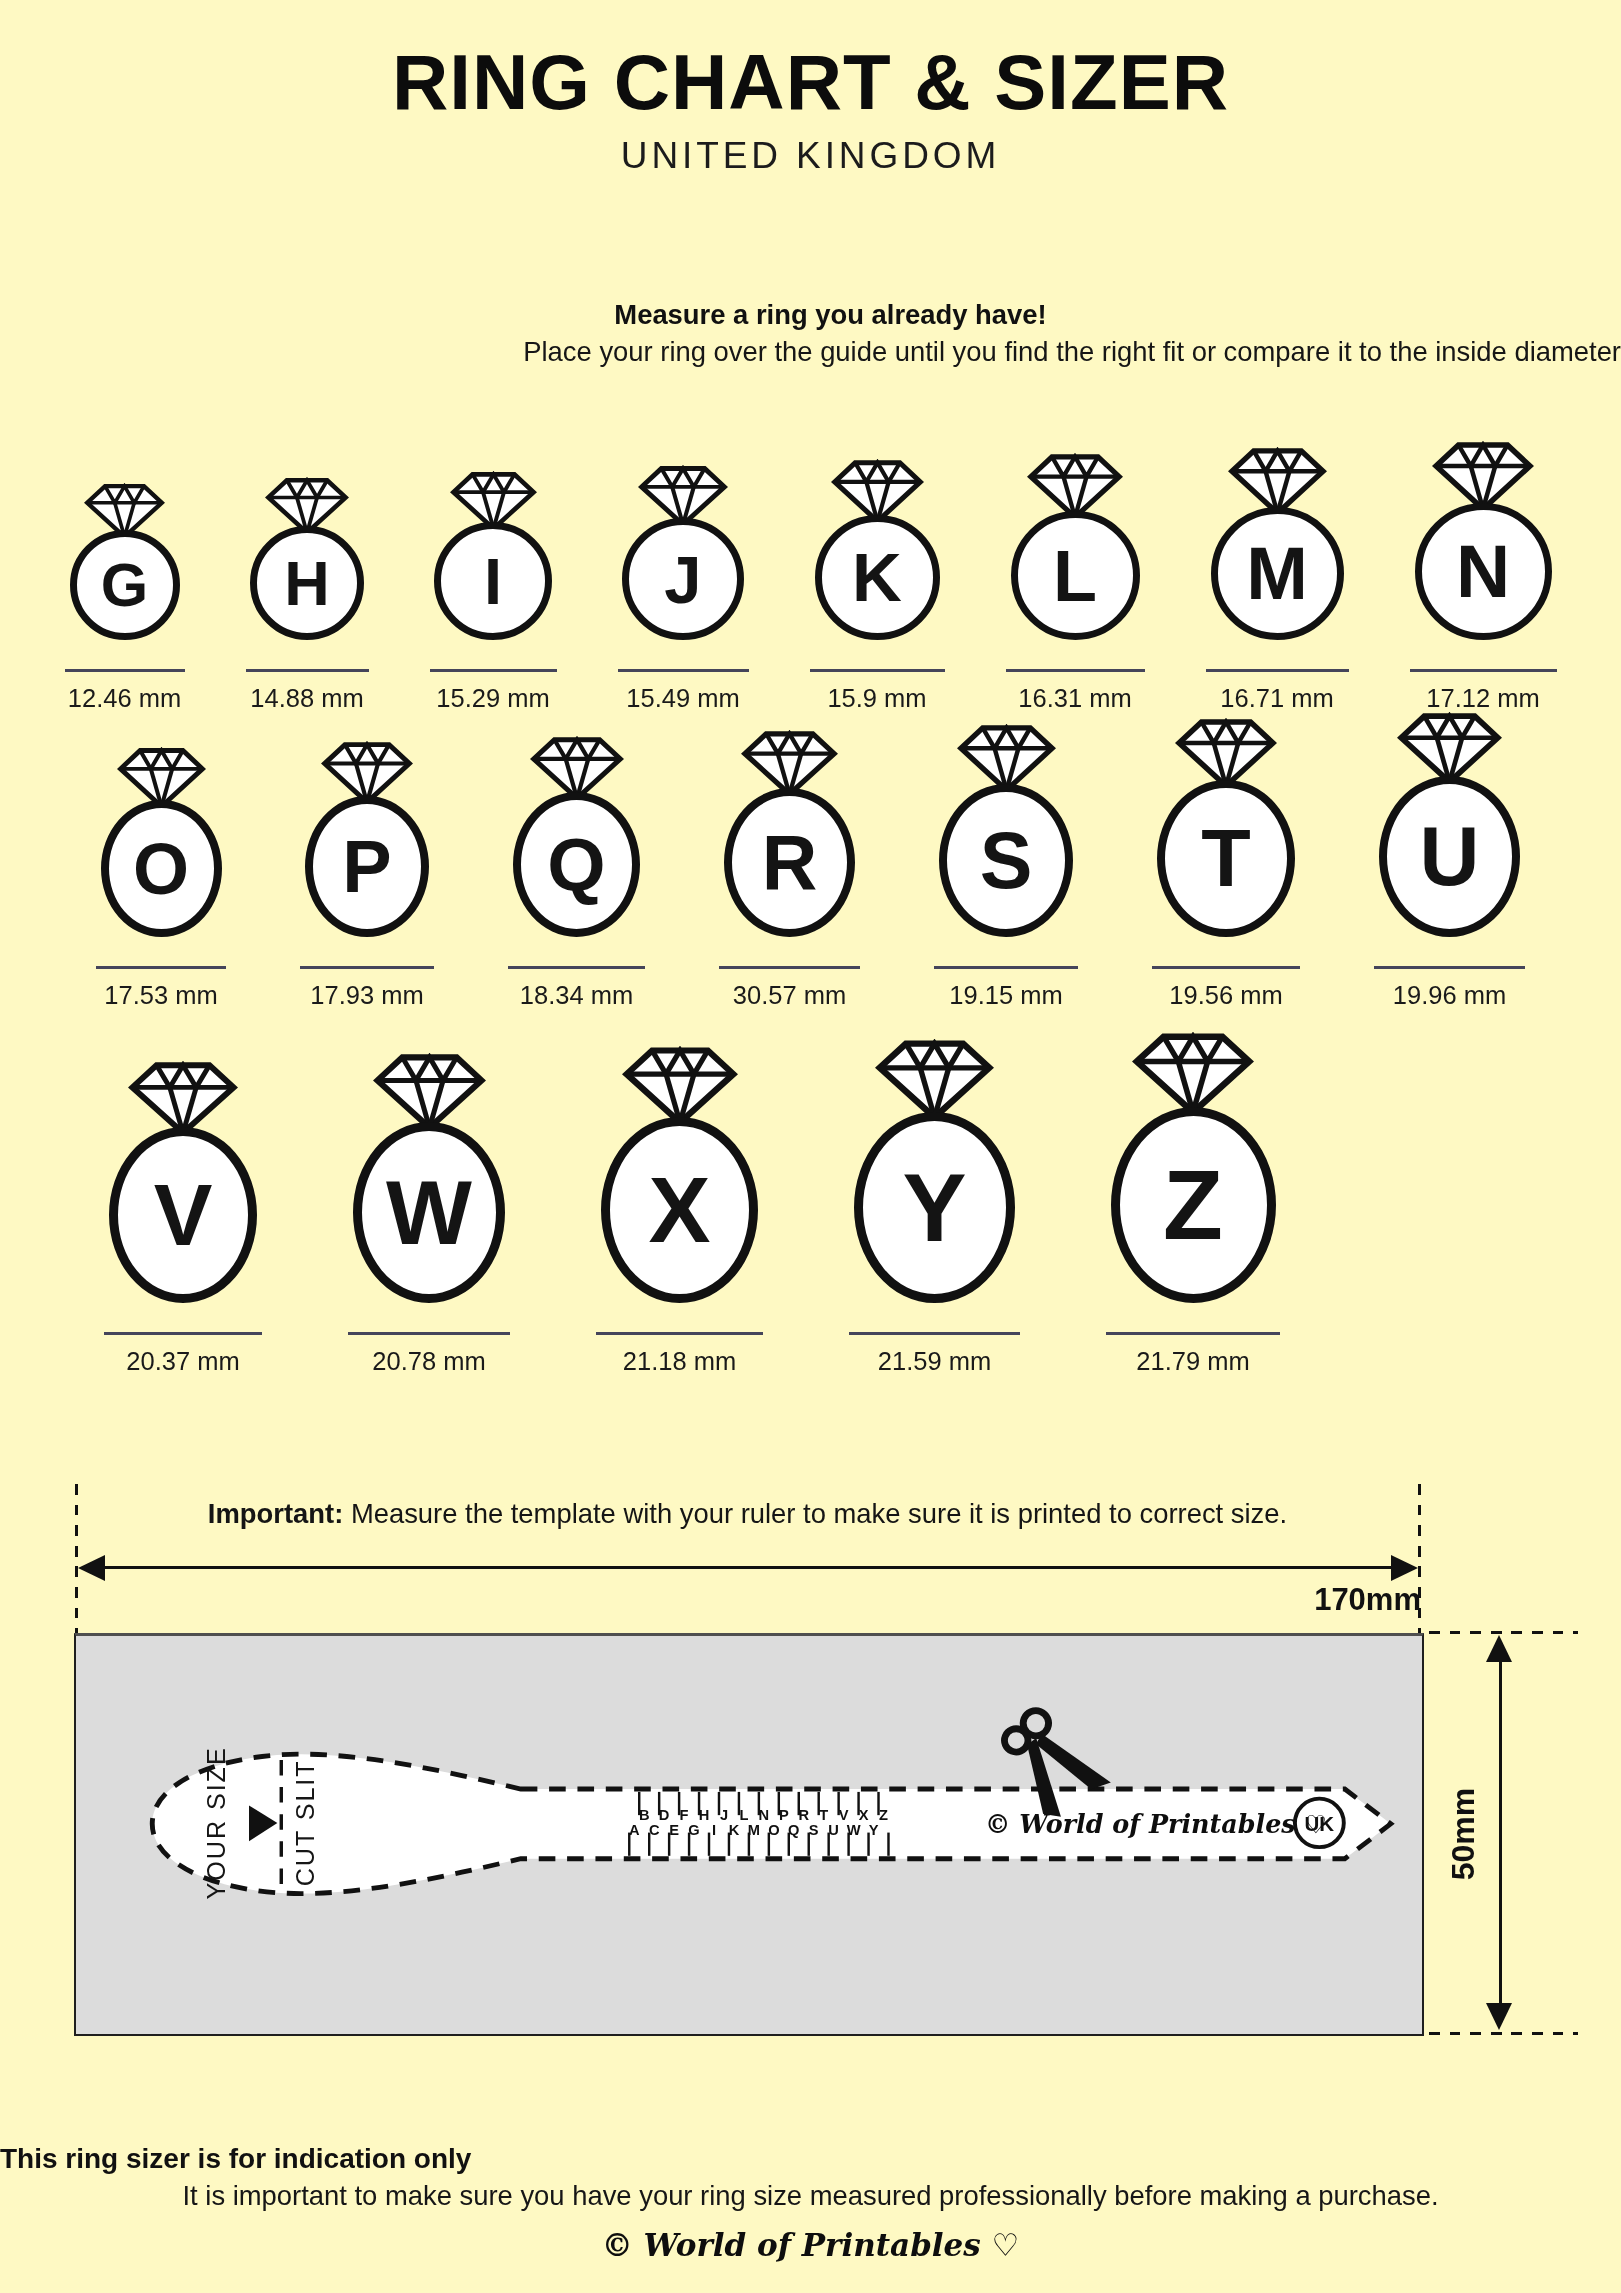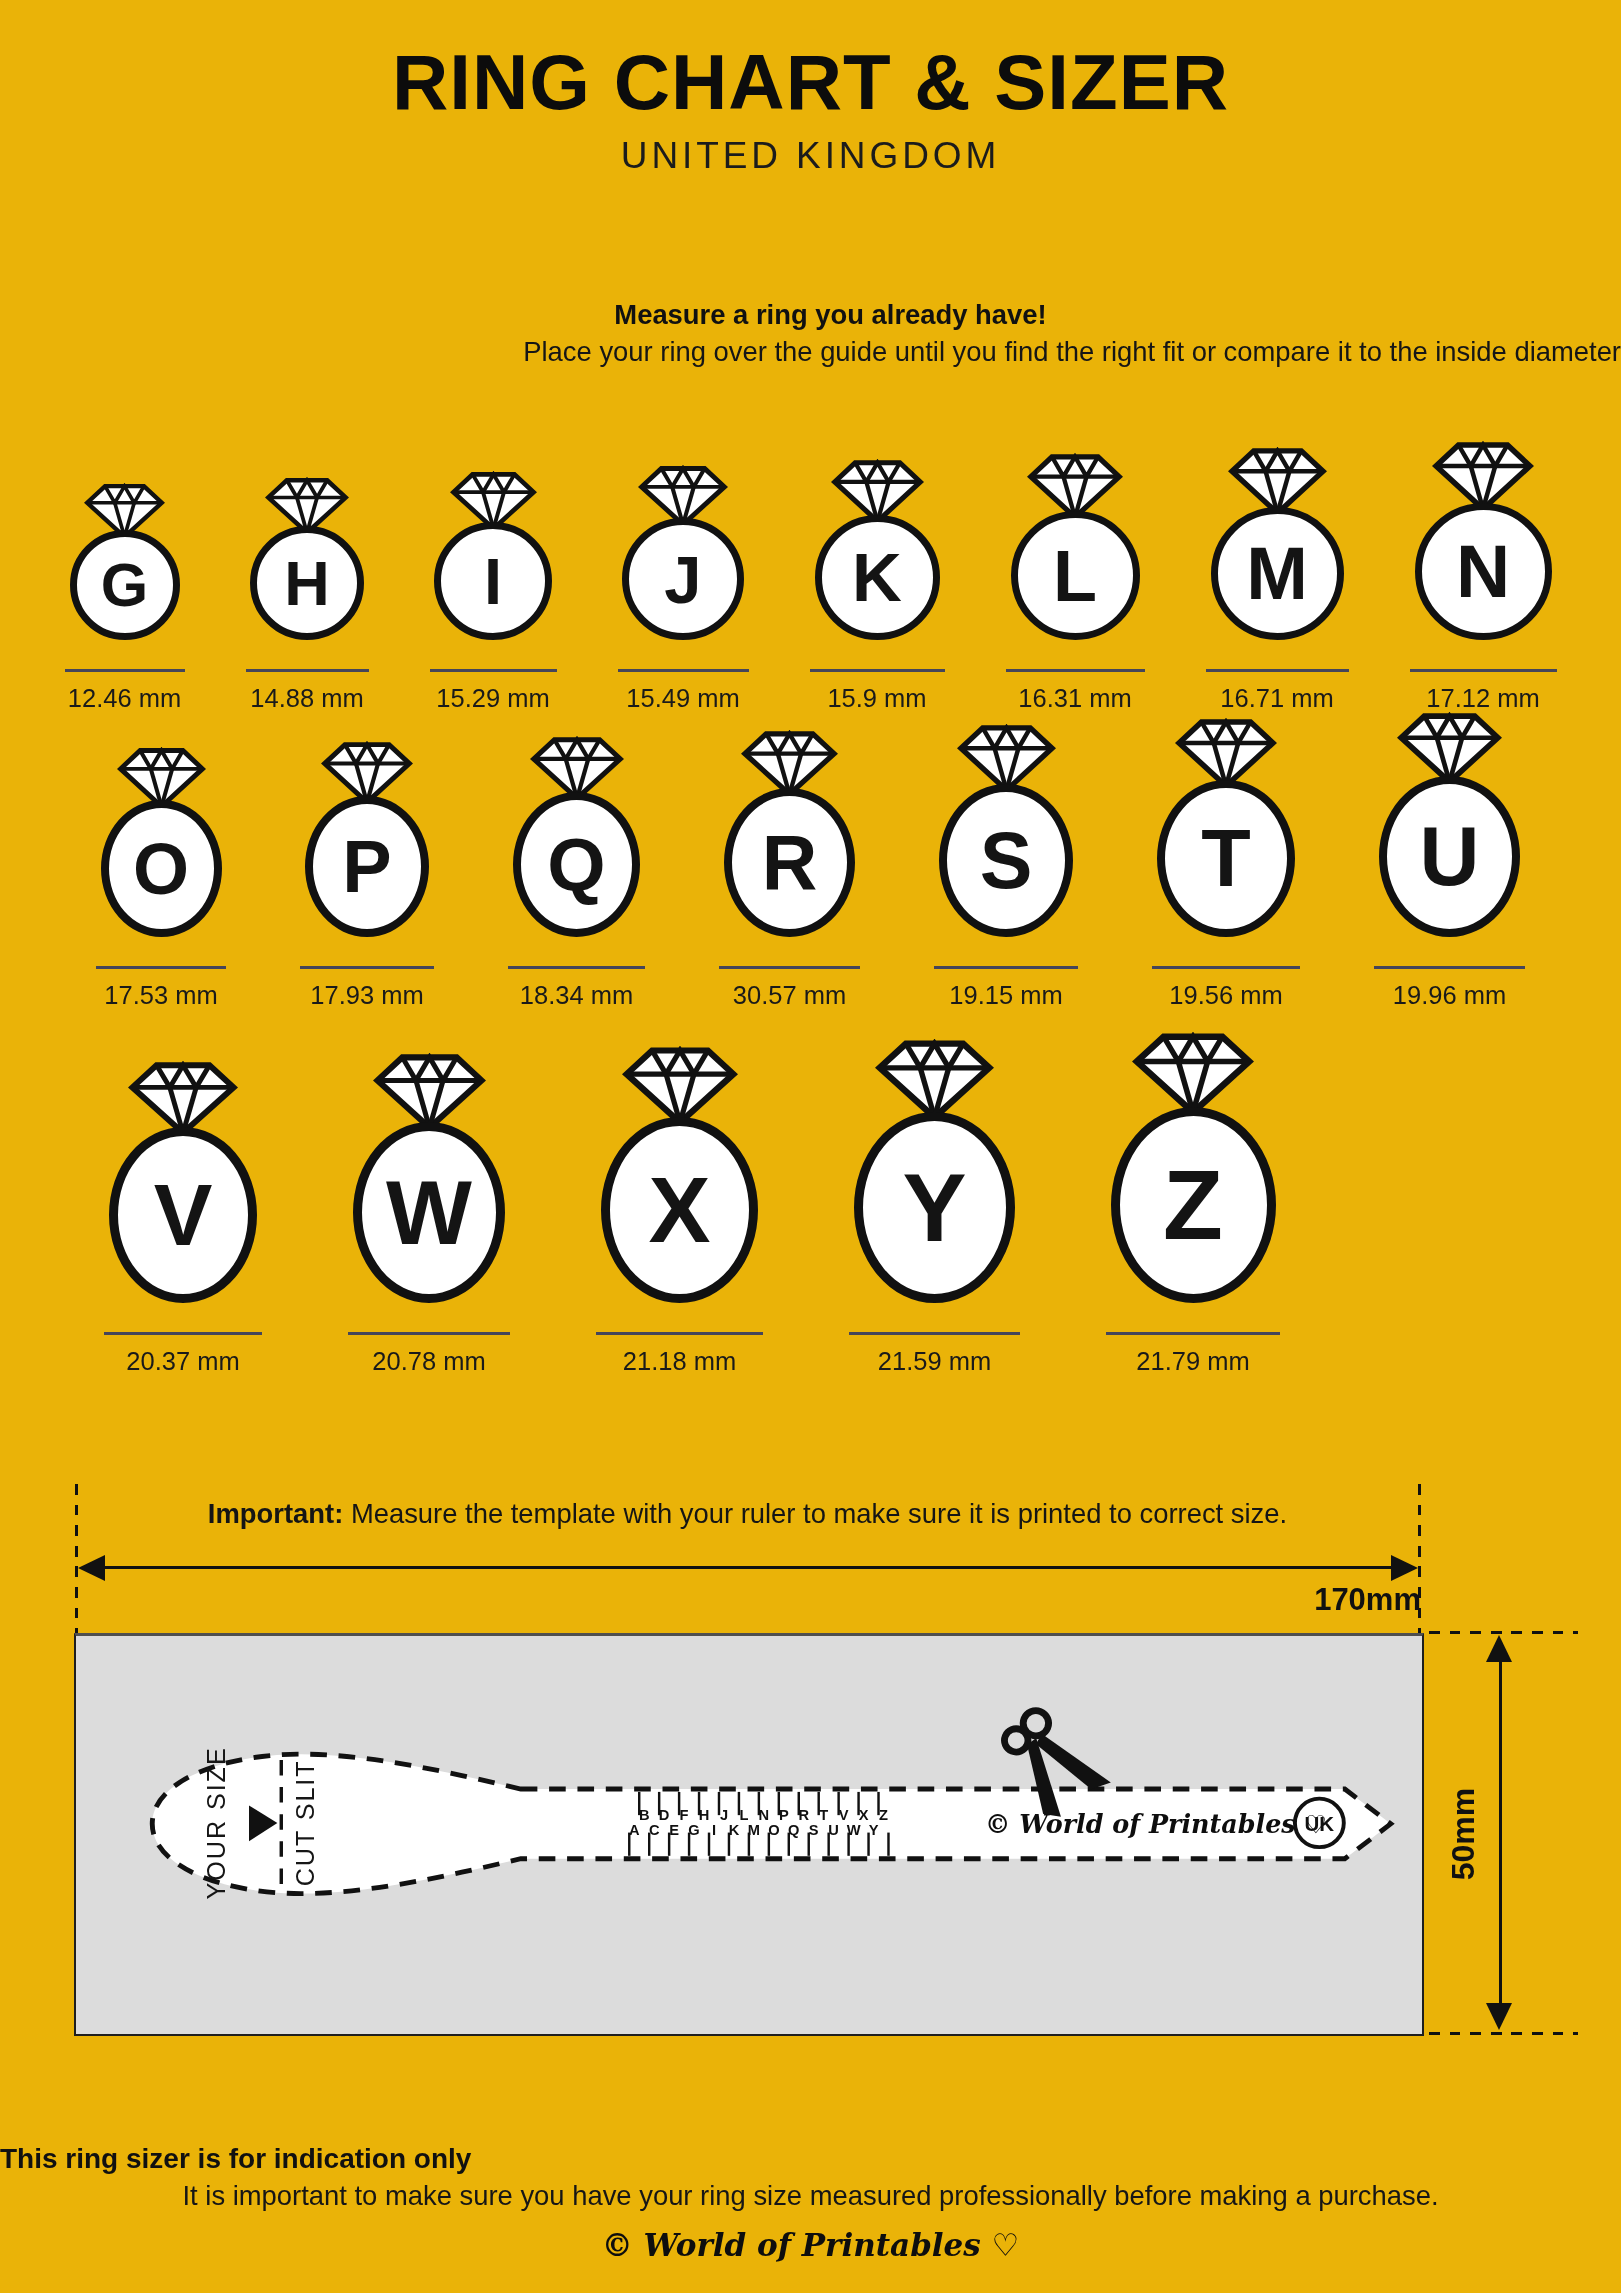--- a/index.html
+++ b/index.html
@@ -1,19 +1,19 @@
 <!DOCTYPE html>
 <html><head>
 <meta charset="utf-8">
 <style>
   html,body{margin:0;padding:0;background:#ffffff;}
   .page{
     position:relative;
     width:1621px;height:2294px;
-    background:#eab308;
+    background:#fef9c3;
     font-family:"Liberation Sans",sans-serif;
     color:#111;
     overflow:hidden;
   }
   
   .title{
     position:absolute;left:0;top:37px;width:100%;
     text-align:center;font-size:78px;font-weight:800;letter-spacing:1px;color:#0c0c0c;
   }
   .subtitle{

